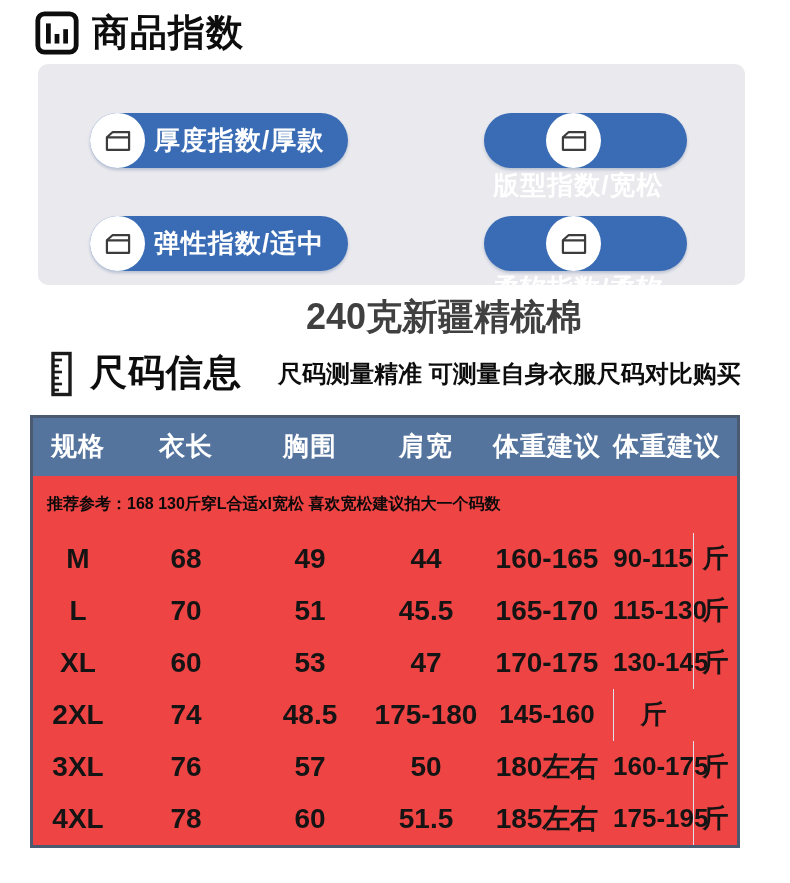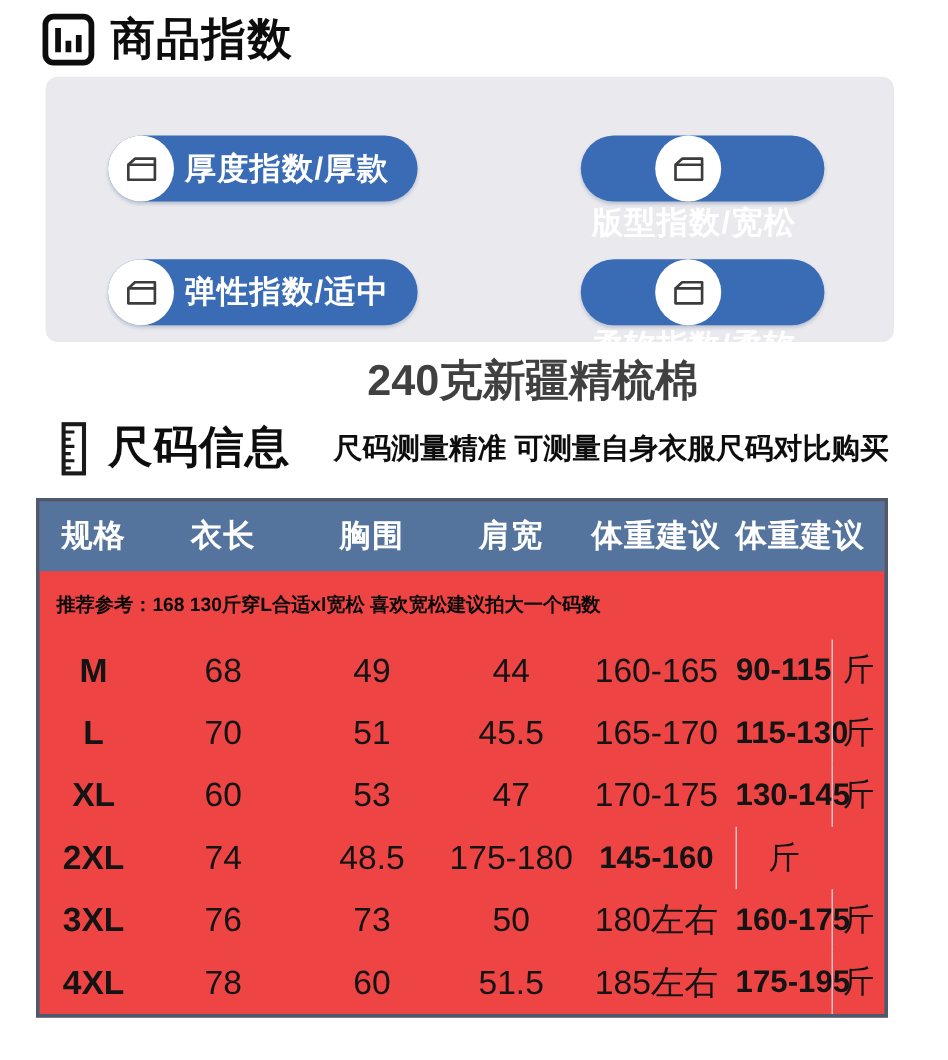--- a/index.html
+++ b/index.html
@@ -121,21 +121,21 @@
     padding-left: 14px;
     font-size: 16px;
     font-weight: 700;
     color: #0a0a0a;
     white-space: nowrap;
   }
   .trow { height: 52px; align-items: center; }
   .td {
     text-align: center;
     font-size: 28px;
-    font-weight: 400;
+    font-weight: 700;
     color: #141414;
     white-space: nowrap;
   }
   .td.spec   { font-weight: 700; font-size: 28px; }
   .td.weight { font-weight: 700; font-size: 26px; }
   .td.unit   { font-size: 26px; border-left: 1px solid #dde3ec; height: 52px;
                display: flex; align-items: center; justify-content: center; }
 </style>
 </head>
 <body>
@@ -264,21 +264,21 @@
       <span class="td">74</span>
       <span class="td">48.5</span>
       <span class="td">175-180</span>
       <span class="td weight">145-160</span>
       <span class="td unit">斤</span>
     </div>
 
     <div class="tgrid trow">
       <span class="td spec">3XL</span>
       <span class="td">76</span>
-      <span class="td">73</span>
+      <span class="td">57</span>
       <span class="td">50</span>
       <span class="td">180左右</span>
       <span class="td weight">160-175</span>
       <span class="td unit">斤</span>
     </div>
 
     <div class="tgrid trow">
       <span class="td spec">4XL</span>
       <span class="td">78</span>
       <span class="td">60</span>

